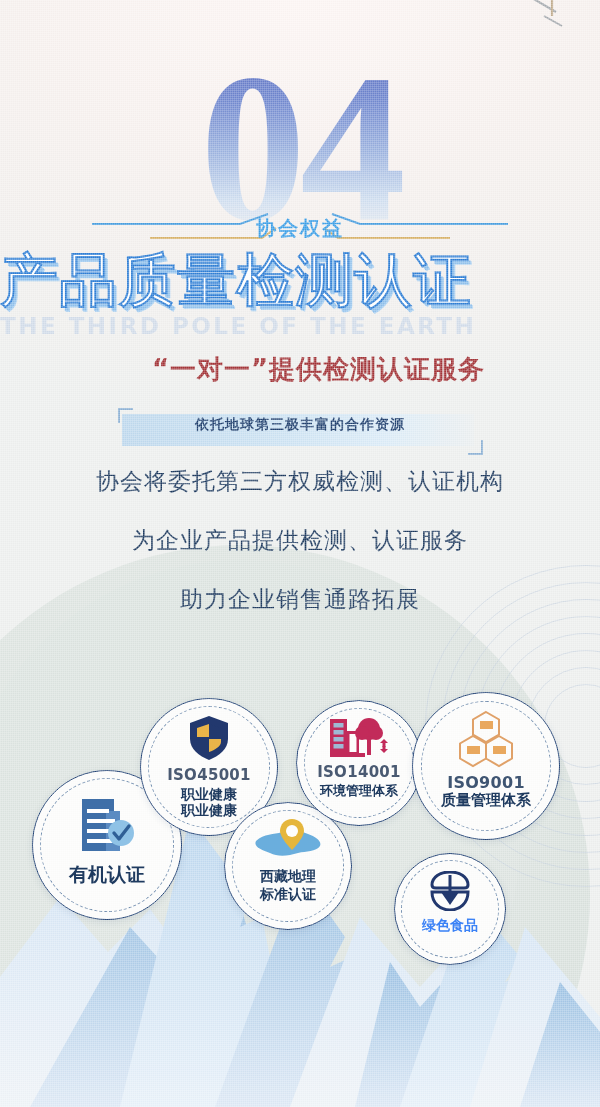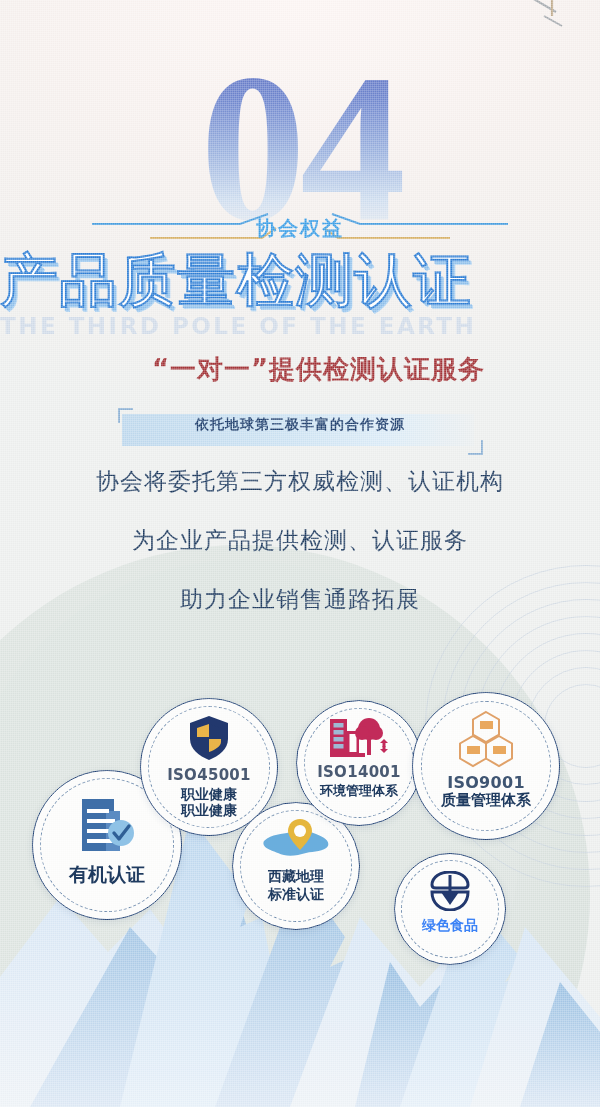--- a/index.html
+++ b/index.html
@@ -118,21 +118,21 @@
   }
   .badge .bicon{position:relative;z-index:2;display:block;}
   .badge .btxt{
     position:relative;z-index:2;text-align:center;line-height:1.12;
     font-family:"DejaVu Sans","Liberation Sans",sans-serif;font-weight:bold;
   }
   .iso-code{font-family:"Liberation Sans","DejaVu Sans",sans-serif;font-weight:normal;}
 
   #badge-organic{left:32px;top:770px;width:148px;height:148px;}
   #badge-iso45001{left:140px;top:698px;width:136px;height:136px;}
-  #badge-tibet{left:232px;top:802px;width:126px;height:126px;}
+  #badge-tibet{left:224px;top:802px;width:126px;height:126px;}
   #badge-iso14001{left:296px;top:700px;width:124px;height:124px;}
   #badge-iso9001{left:412px;top:692px;width:146px;height:146px;}
   #badge-green{left:394px;top:853px;width:110px;height:110px;}
 </style>
 </head>
 <body>
 
 <div id="poster">
 
   <div id="greencircle" class="bgcircle"></div>

